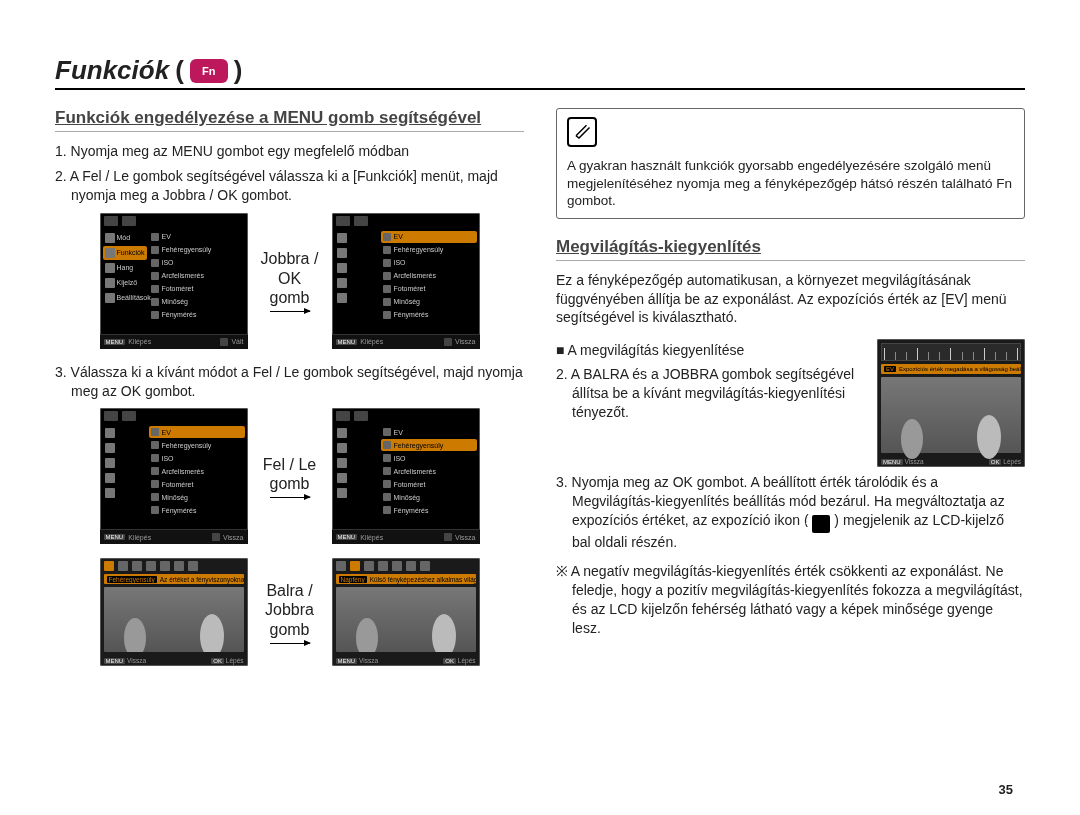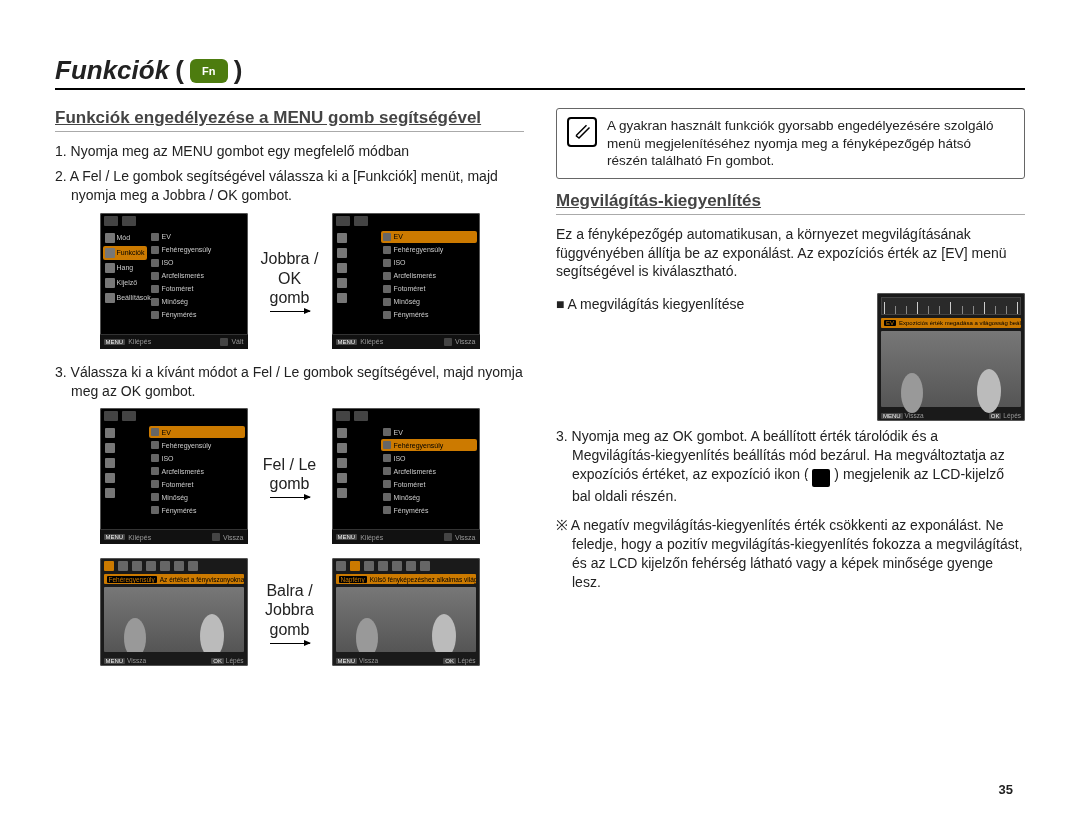--- a/index.html
+++ b/index.html
@@ -26,21 +26,21 @@
     padding-bottom: 2px;
     margin-bottom: 18px;
   }
   .page-title {
     font-size: 26px;
     font-weight: bold;
     font-style: italic;
   }
   .title-paren { font-size: 26px; font-weight: bold; }
   .title-icon {
-    width: 38px; height: 24px; background:#4d7c0f; border-radius:6px;
+    width: 38px; height: 24px; background:#be185d; border-radius:6px;
     display:flex; align-items:center; justify-content:center;
     color:#fff; font-size:11px; font-weight:bold;
   }
   .columns {
     display: flex;
     gap: 32px;
   }
   .col { flex: 1; min-width: 0; }
   .subtitle {
     font-size: 17px;
@@ -52,23 +52,24 @@
     text-decoration: underline;
   }
   .body-text { font-size: 14px; line-height: 1.35; }
   .step { font-size: 14px; line-height: 1.35; margin-bottom: 6px; text-indent:-16px; padding-left:16px;}
   .tip-box {
     display:flex;
     gap:10px;
     border:1px solid #666;
     border-radius:3px;
     padding:8px 10px;
-    margin-bottom:12px;
+    margin-bottom:18px;
     font-size:13.5px;
     line-height:1.3;
+    flex-direction:column;
   }
   .tip-icon {
     width:26px; height:26px; border:2px solid #000; border-radius:4px;
     flex-shrink:0;
     position:relative;
     display:flex;align-items:center;justify-content:center;
   }
   .tip-icon svg { width:18px;height:18px;}
   .screens-row {
     display:flex;
@@ -544,20 +545,21 @@
           </div>
         <div class="photo"></div>
         <div class="foot">
             <span><span class="key">MENU</span> <span>Vissza</span></span>
             <span><span class="key">OK</span> <span>Lépés</span></span>
           </div>
       </div>
 
       <div class="bullet-head" style="margin-top:14px;">A megvilágítás kiegyenlítése</div>
 
+      <div class="step">2. A BALRA és a JOBBRA gombok segítségével állítsa be a kívánt megvilágítás-kiegyenlítési tényezőt.</div>
       <div class="step" style="clear:both;">
         <span>3. Nyomja meg az OK gombot. A beállított érték tárolódik és a Megvilágítás-kiegyenlítés beállítás mód bezárul. Ha megváltoztatja az expozíciós értéket, az expozíció ikon ( </span><span class="ev-icon">±</span><span> ) megjelenik az LCD-kijelző bal oldali részén.</span>
       </div>
 
       <div class="note">※ A negatív megvilágítás-kiegyenlítés érték csökkenti az exponálást. Ne feledje, hogy a pozitív megvilágítás-kiegyenlítés fokozza a megvilágítást, és az LCD kijelzőn fehérség látható vagy a képek minősége gyenge lesz.</div>
     </div>
   </div>
 
   <div class="page-num">35</div>
 </div>

